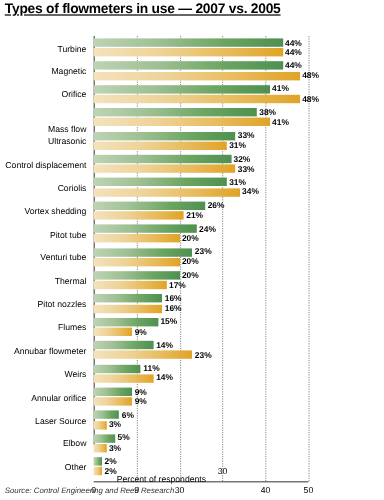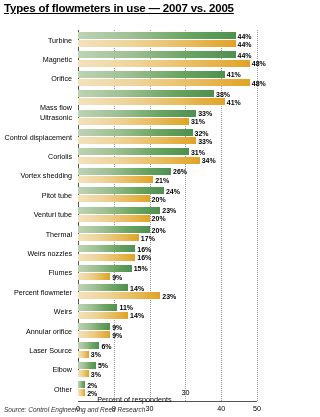--- a/index.html
+++ b/index.html
@@ -141,31 +141,31 @@
       <div class="catlabel" style="top: 181.1px;">Venturi tube</div>
       <div class="bar g" style="top: 176.6px; width: 82.34px;"></div>
       <div class="vlabel" style="left: 162.34px; top: 177.1px;">23%</div>
       <div class="bar o" style="top: 184.8px; width: 71.6px;"></div>
       <div class="vlabel" style="left: 151.6px; top: 185.3px;">20%</div>
       <div class="catlabel" style="top: 200.5px;">Thermal</div>
       <div class="bar g" style="top: 196px; width: 71.6px;"></div>
       <div class="vlabel" style="left: 151.6px; top: 196.5px;">20%</div>
       <div class="bar o" style="top: 204.2px; width: 60.86px;"></div>
       <div class="vlabel" style="left: 140.86px; top: 204.7px;">17%</div>
-      <div class="catlabel" style="top: 219.9px;">Weirs nozzles</div>
+      <div class="catlabel" style="top: 219.9px;">Pitot nozzles</div>
       <div class="bar g" style="top: 215.4px; width: 57.28px;"></div>
       <div class="vlabel" style="left: 137.28px; top: 215.9px;">16%</div>
       <div class="bar o" style="top: 223.6px; width: 57.28px;"></div>
       <div class="vlabel" style="left: 137.28px; top: 224.1px;">16%</div>
       <div class="catlabel" style="top: 239.3px;">Flumes</div>
       <div class="bar g" style="top: 234.8px; width: 53.7px;"></div>
       <div class="vlabel" style="left: 133.7px; top: 235.3px;">15%</div>
       <div class="bar o" style="top: 243px; width: 32.22px;"></div>
       <div class="vlabel" style="left: 112.22px; top: 243.5px;">9%</div>
-      <div class="catlabel" style="top: 258.7px;">Percent flowmeter</div>
+      <div class="catlabel" style="top: 258.7px;">Annubar flowmeter</div>
       <div class="bar g" style="top: 254.2px; width: 50.12px;"></div>
       <div class="vlabel" style="left: 130.12px; top: 254.7px;">14%</div>
       <div class="bar o" style="top: 262.4px; width: 82.34px;"></div>
       <div class="vlabel" style="left: 162.34px; top: 262.9px;">23%</div>
       <div class="catlabel" style="top: 278.1px;">Weirs</div>
       <div class="bar g" style="top: 273.6px; width: 39.38px;"></div>
       <div class="vlabel" style="left: 119.38px; top: 274.1px;">11%</div>
       <div class="bar o" style="top: 281.8px; width: 50.12px;"></div>
       <div class="vlabel" style="left: 130.12px; top: 282.3px;">14%</div>
       <div class="catlabel" style="top: 297.5px;">Annular orifice</div>

